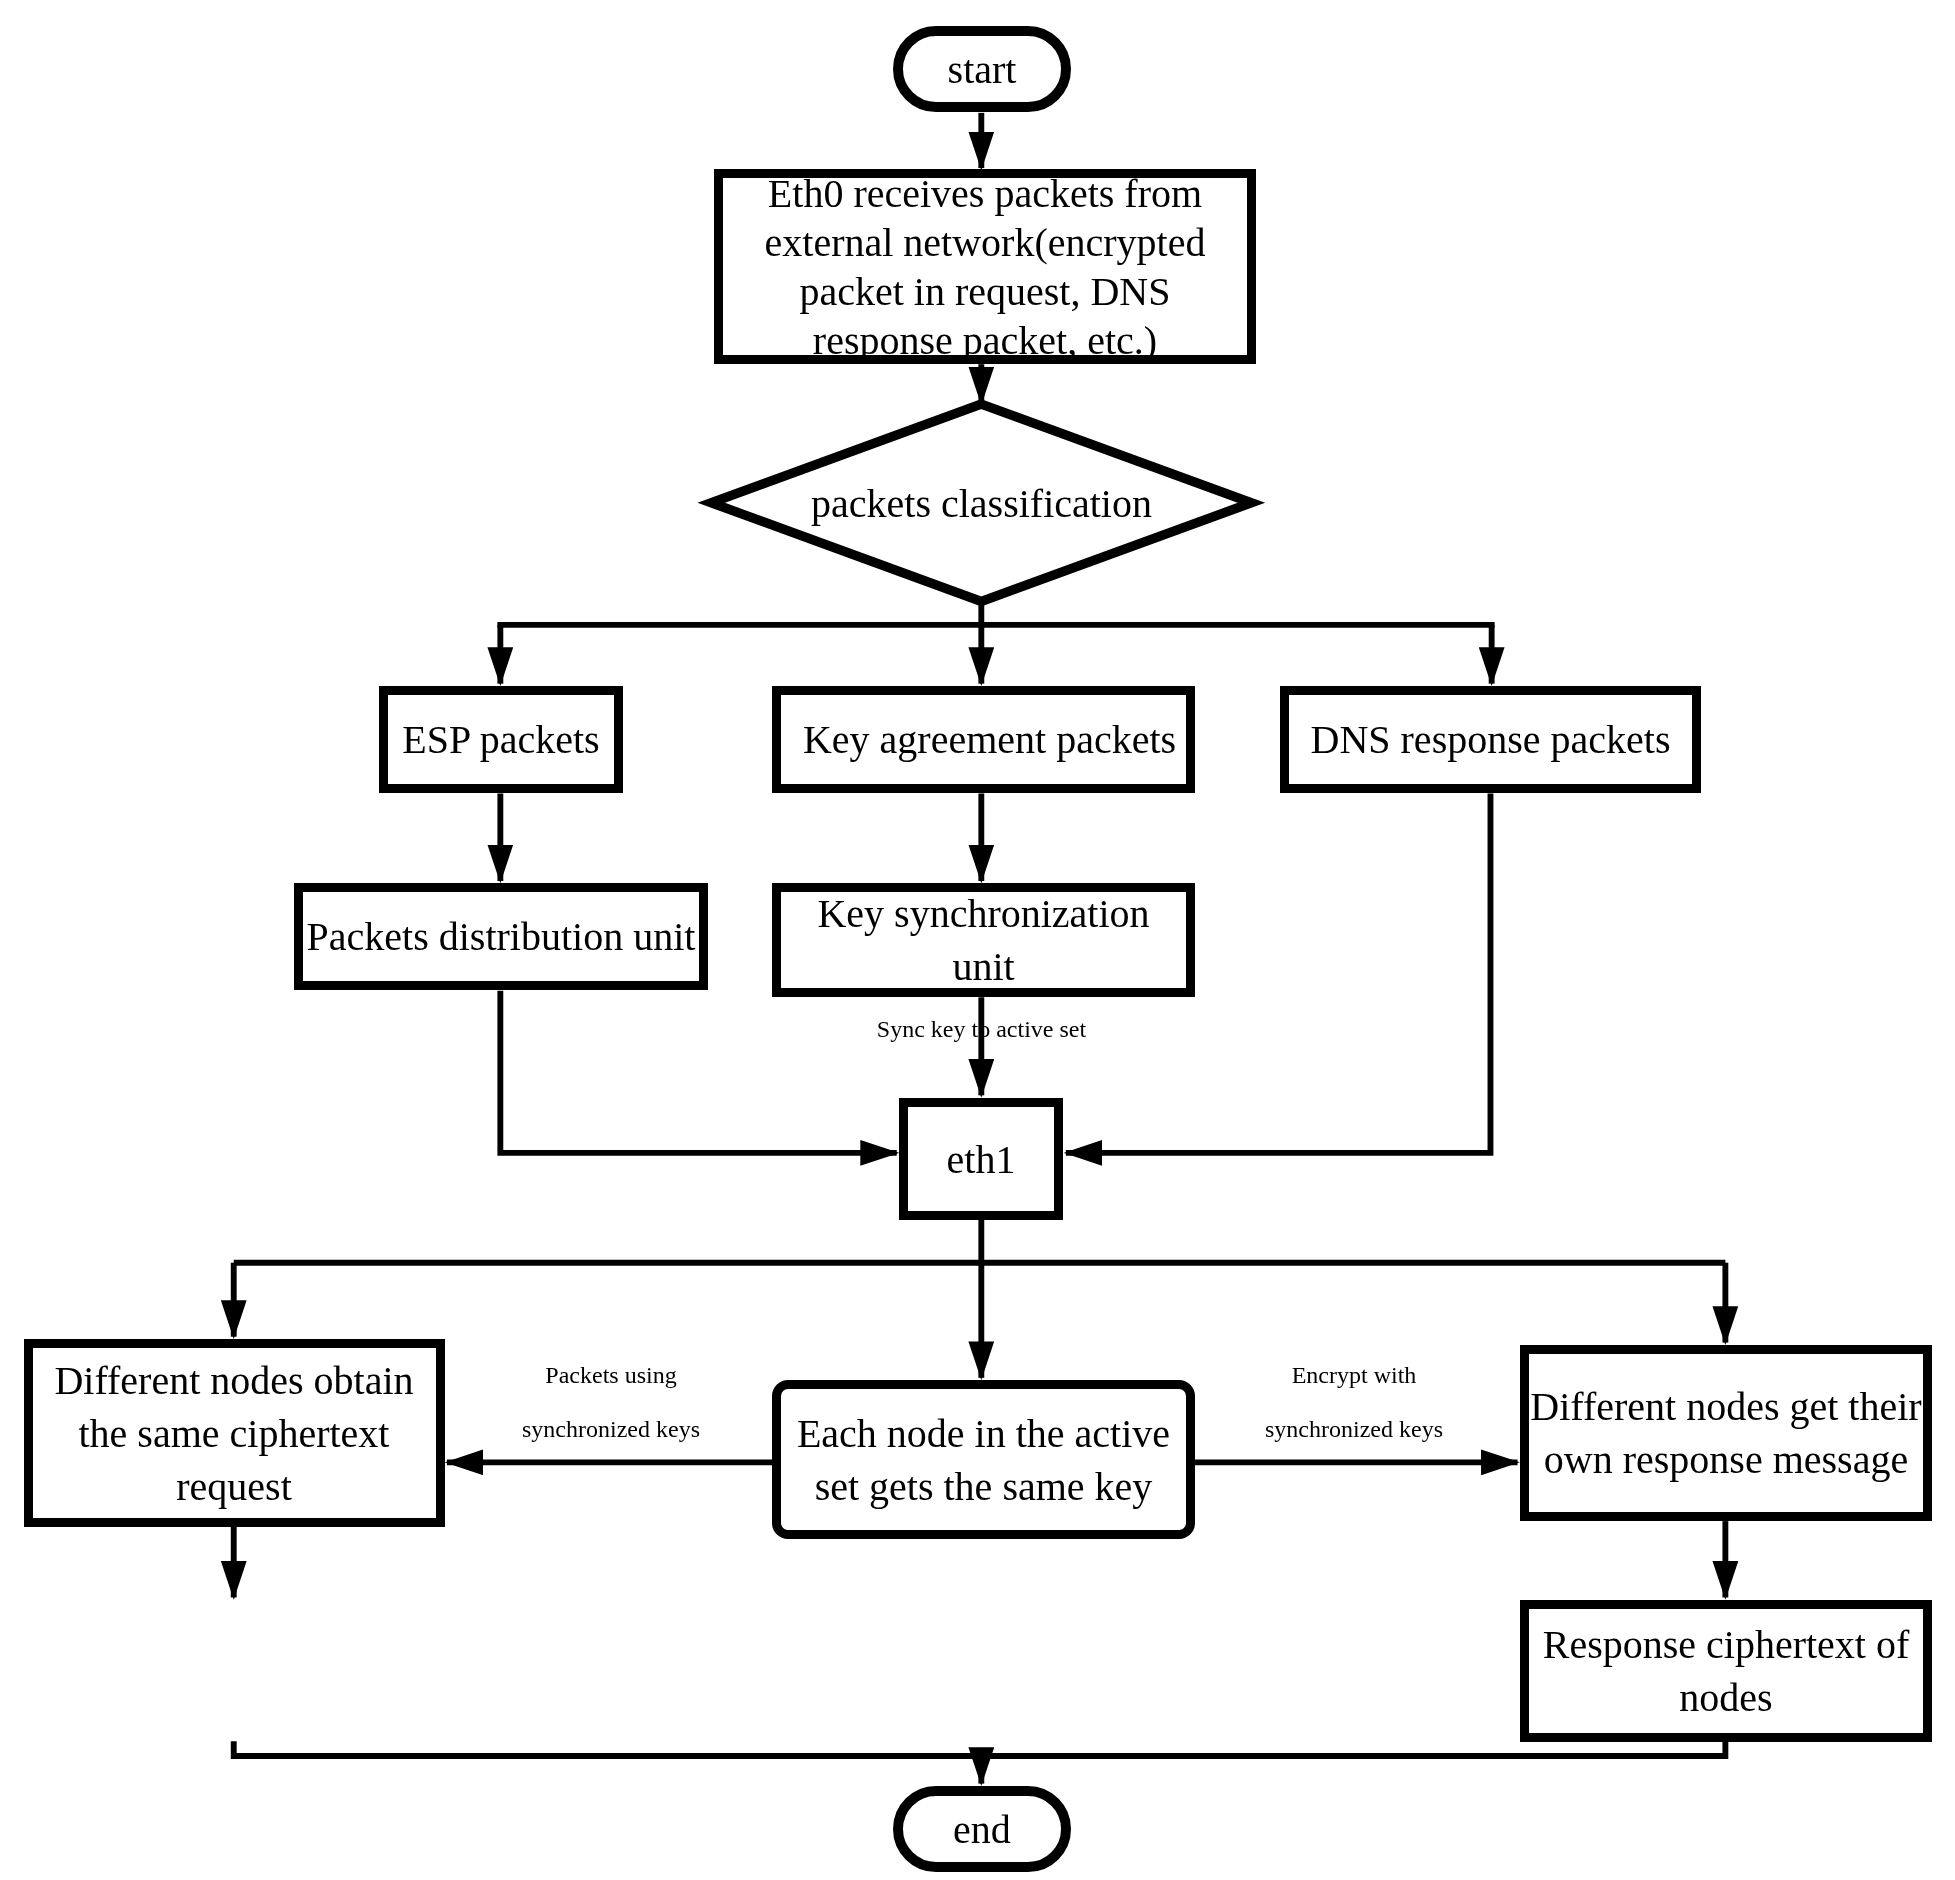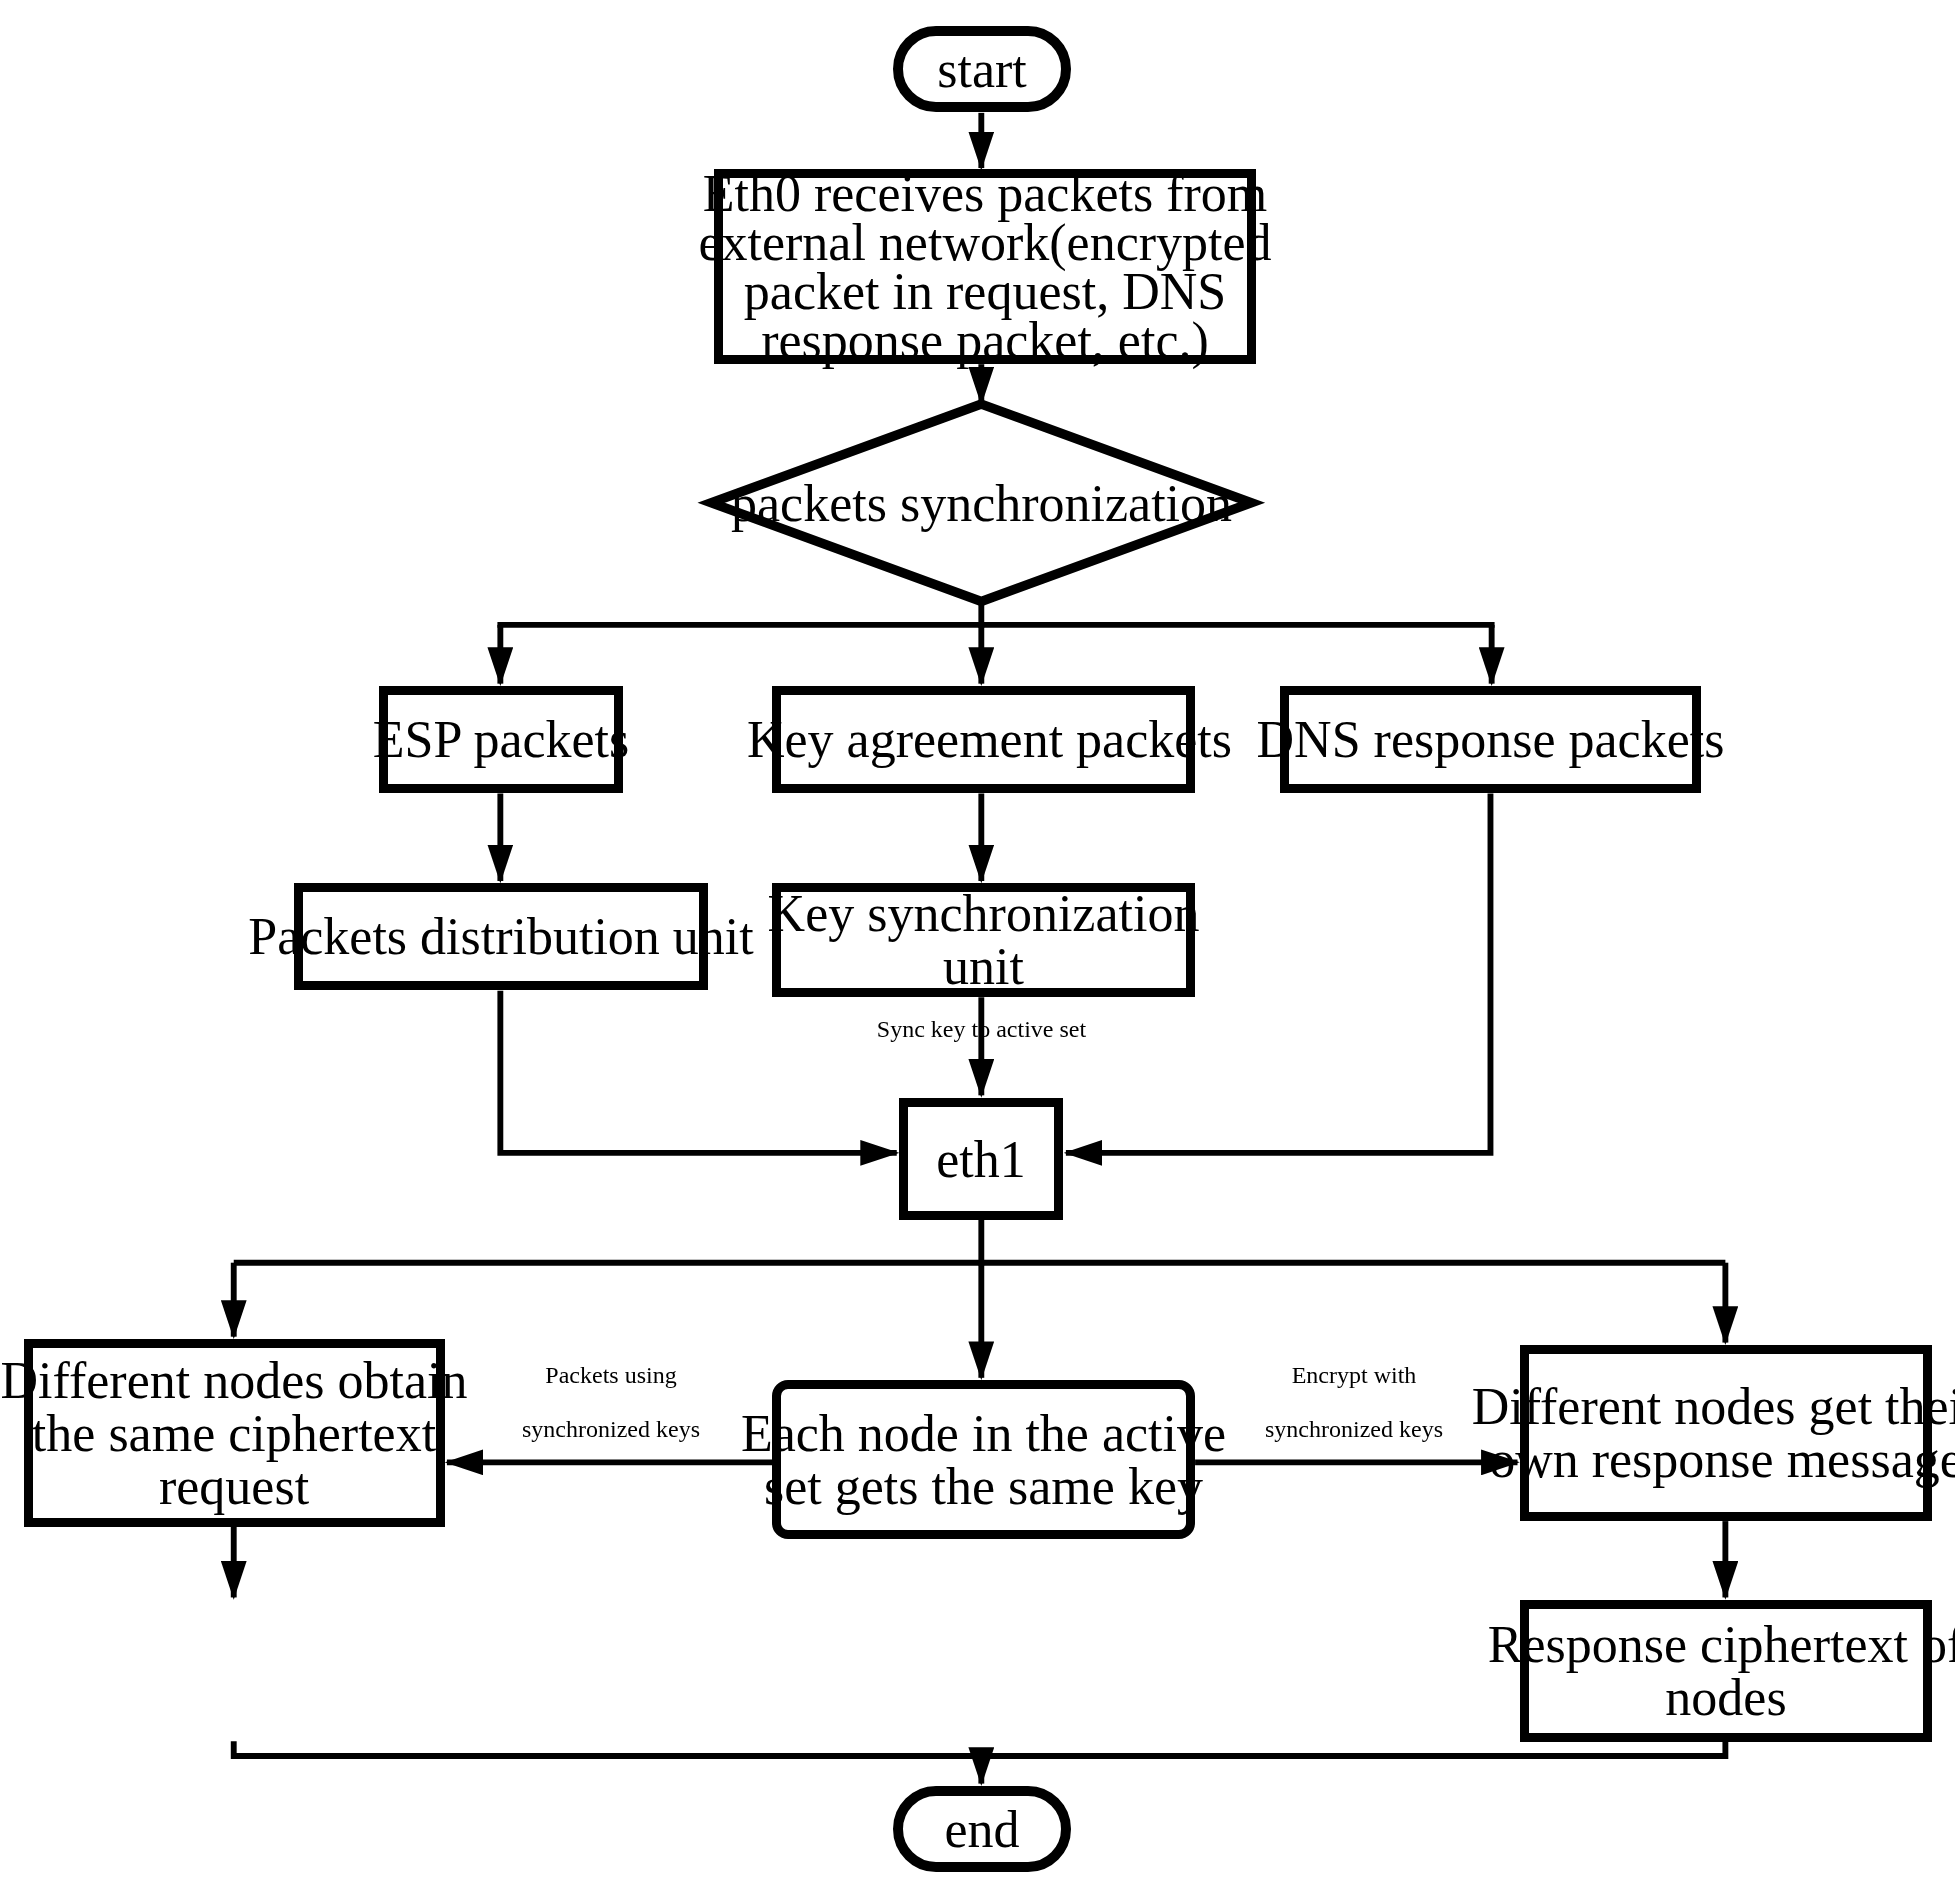--- a/index.html
+++ b/index.html
@@ -27,21 +27,21 @@
   }
   .node {
     position: absolute;
     box-sizing: border-box;
     background: #ffffff;
     border: 9.4px solid #000000;
     display: flex;
     align-items: center;
     justify-content: center;
     text-align: center;
-    font-size: 52px;
+    font-size: 40px;
     line-height: 53px;
     white-space: pre;
     z-index: 2;
   }
   .terminator {
     border-radius: 47px;
     border-width: 10px;
   }
   .naked {
     border: none;
@@ -110,21 +110,21 @@
     <polygon points="1671,688 2131,856 1671,1024 1211,856" fill="#ffffff" stroke="#000000" stroke-width="16"></polygon>
   </svg>
 
   <div class="node terminator" style="left:893px; top:26.4px; width:178px; height:86px;">start</div>
 
   <div class="node tight" style="left:714px; top:169px; width:542px; height:195px;">Eth0 receives packets from
 external network(encrypted
 packet in request, DNS
 response packet, etc.)</div>
 
-  <div class="node naked" style="left:688px; top:477px; width:587px; height:52px;">packets synchronization</div>
+  <div class="node naked" style="left:688px; top:477px; width:587px; height:52px;">packets classification</div>
 
   <div class="node" style="left:379px; top:686px; width:244px; height:107px;">ESP packets</div>
 
   <div class="node" style="left:772px; top:686px; width:423px; height:107px;padding-left:12px;">Key agreement packets</div>
 
   <div class="node" style="left:1280px; top:686px; width:421px; height:107px;">DNS response packets</div>
 
   <div class="node" style="left:294px; top:883px; width:414px; height:107px;">Packets distribution unit</div>
 
   <div class="node" style="left:772px; top:883px; width:423px; height:114px;">Key synchronization

